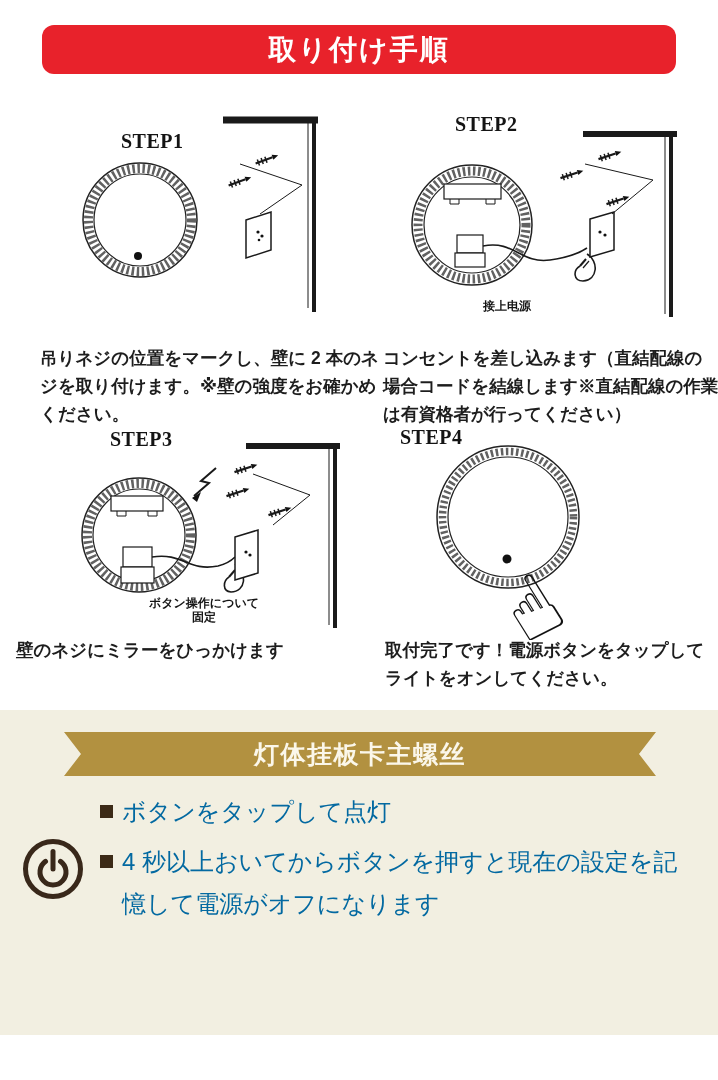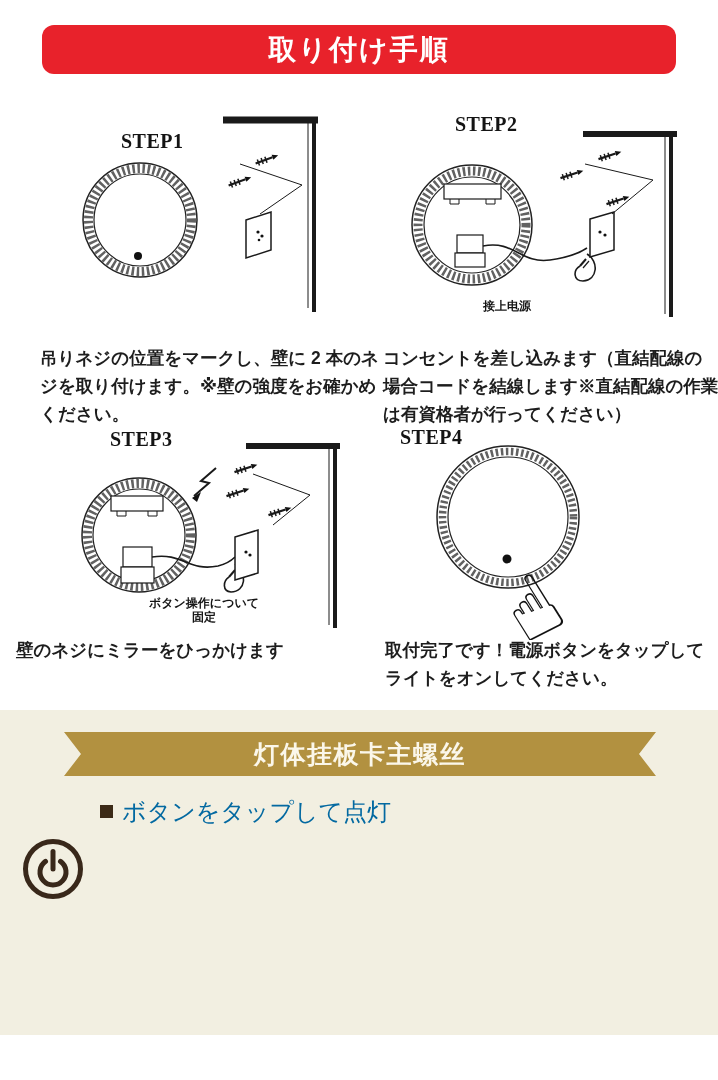--- a/index.html
+++ b/index.html
@@ -216,13 +216,17 @@
   <circle cx="34" cy="34" r="27.5" fill="none" stroke="#39281a" stroke-width="5"></circle>
   <path d="M26.5,26.4 A13,13 0 1 0 41.5,26.4" fill="none" stroke="#39281a" stroke-width="5" stroke-linecap="round"></path>
   <line x1="34" y1="16.5" x2="34" y2="34" stroke="#39281a" stroke-width="5" stroke-linecap="round"></line>
 </svg>
 
 <ul class="abs bullet-list">
   <li>
     <span class="bullet-sq"></span>
     <span class="item-text">ボタンをタップして点灯</span>
   </li>
+  <li>
+    <span class="bullet-sq"></span>
+    <span class="item-text">4 秒以上おいてからボタンを押すと現在の設定を記憶して電源がオフになります</span>
+  </li>
 </ul>
 
 </body></html>

